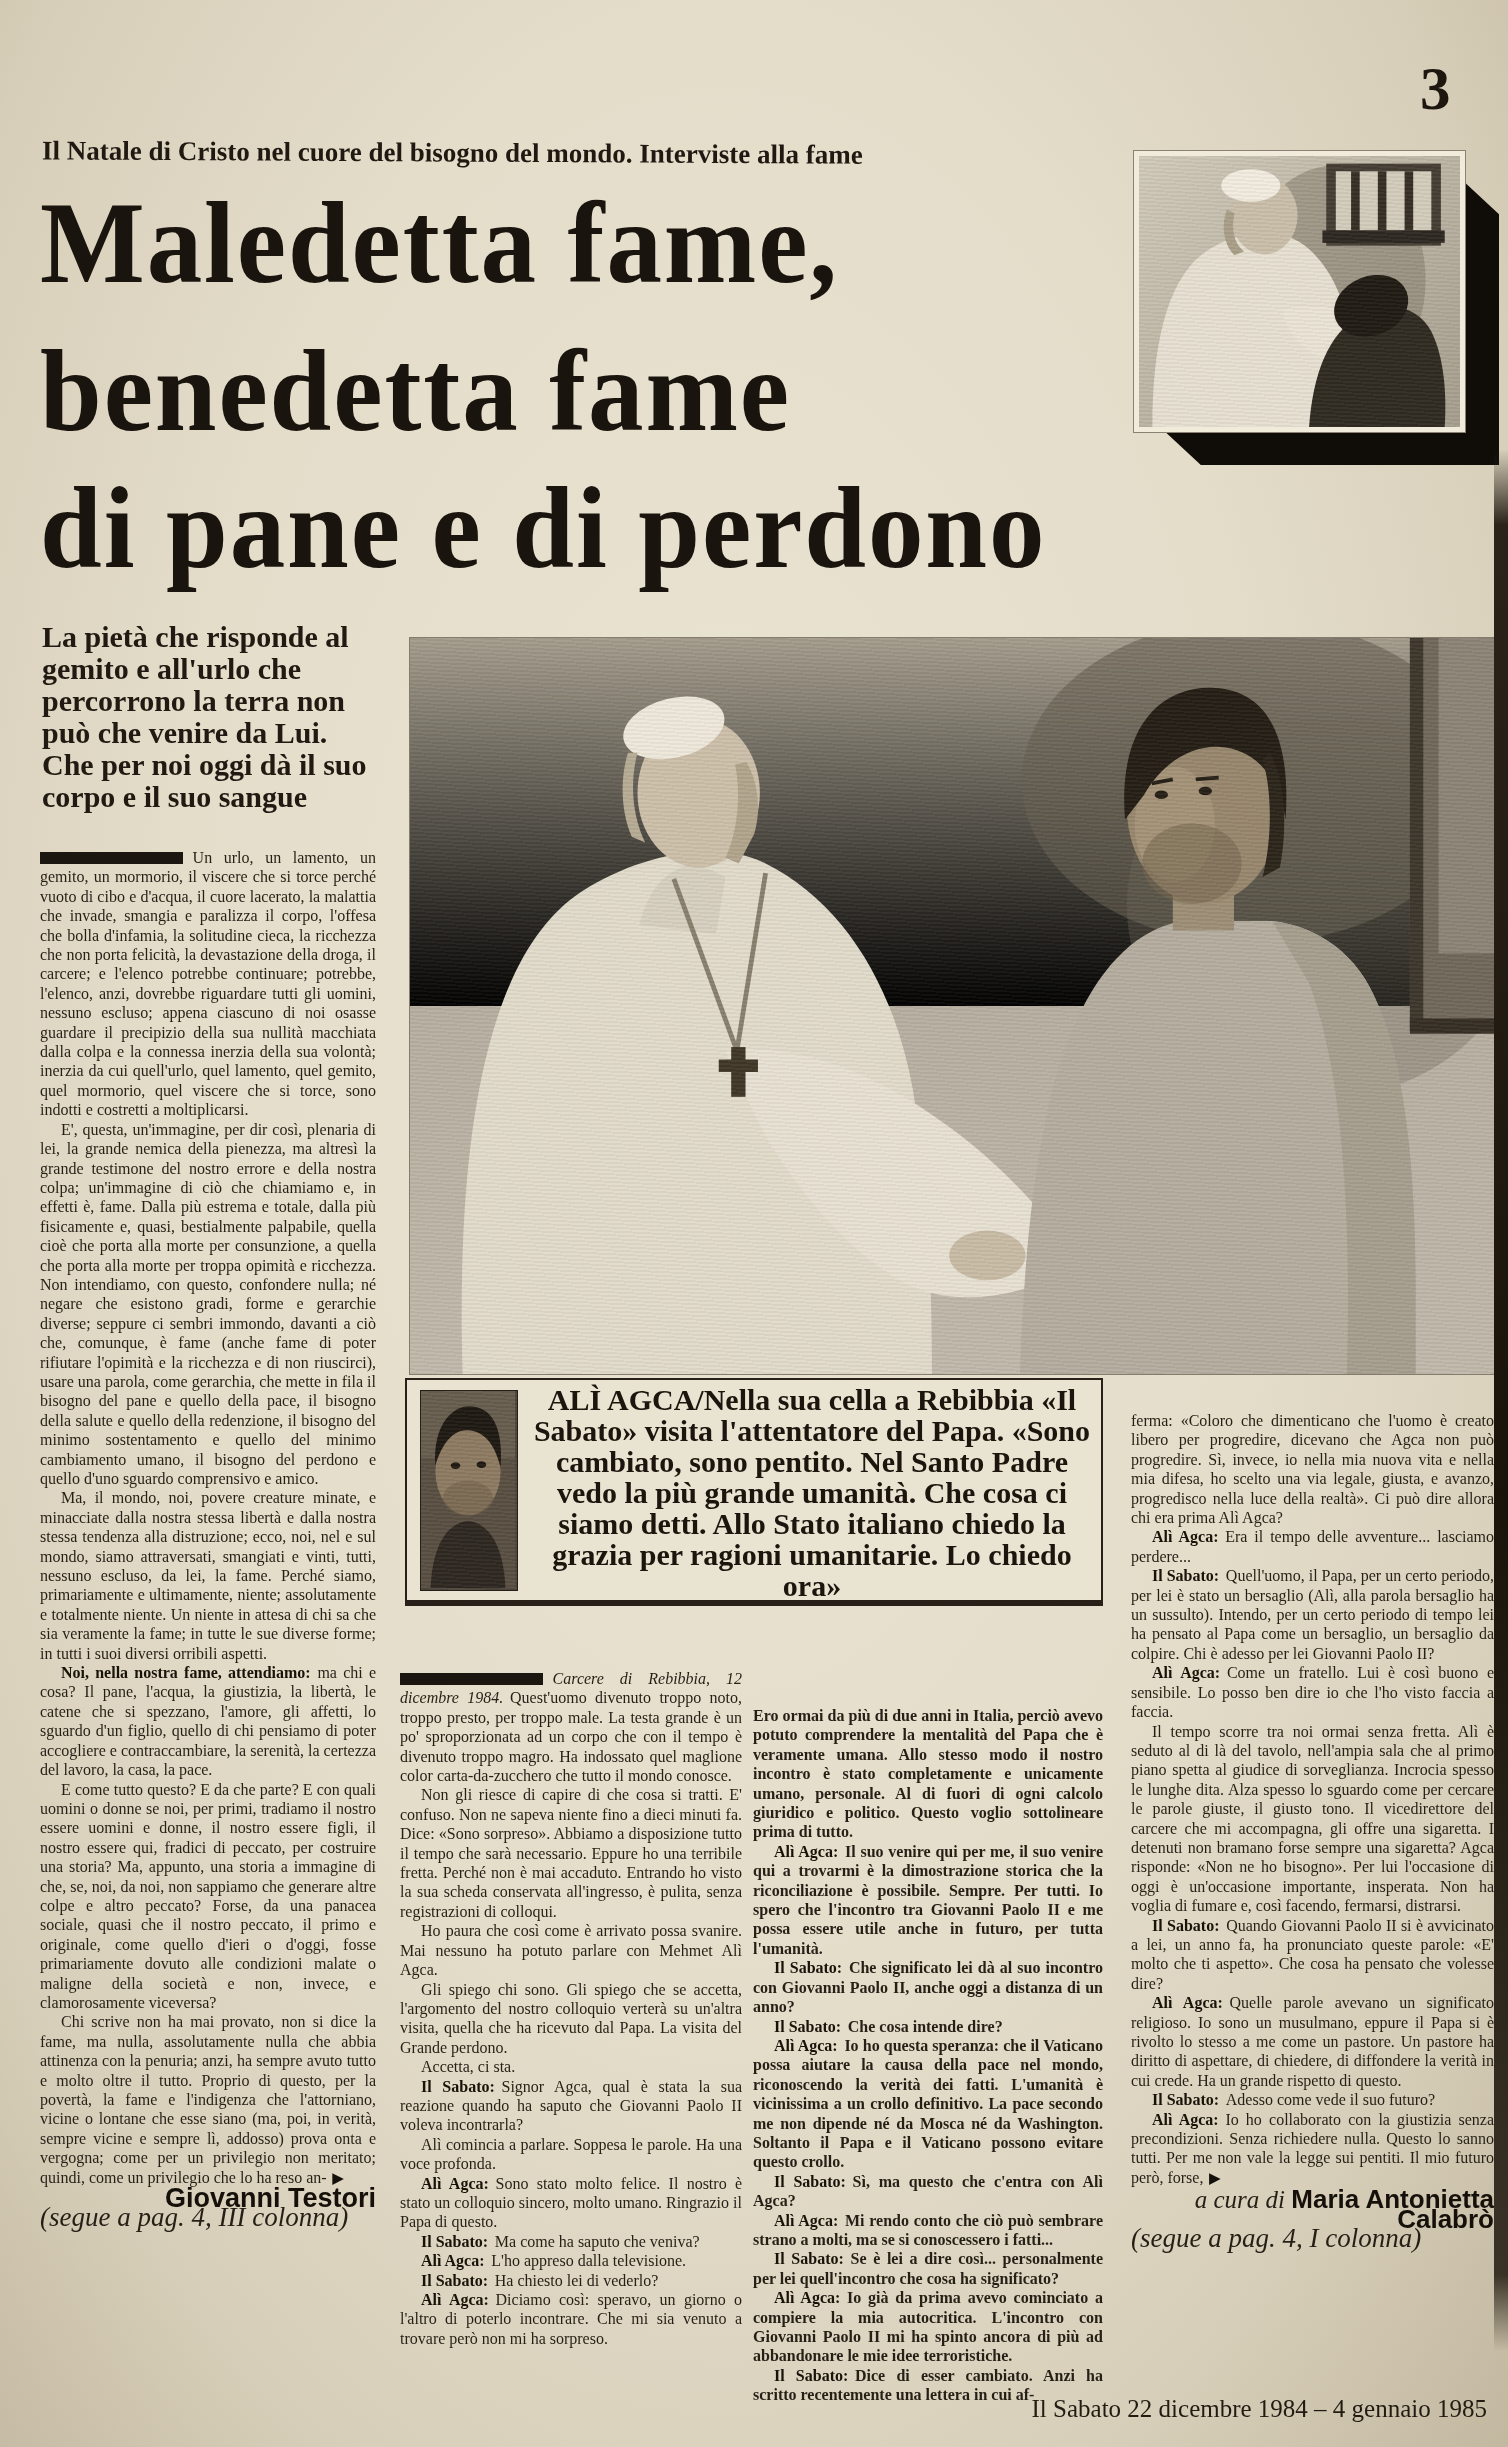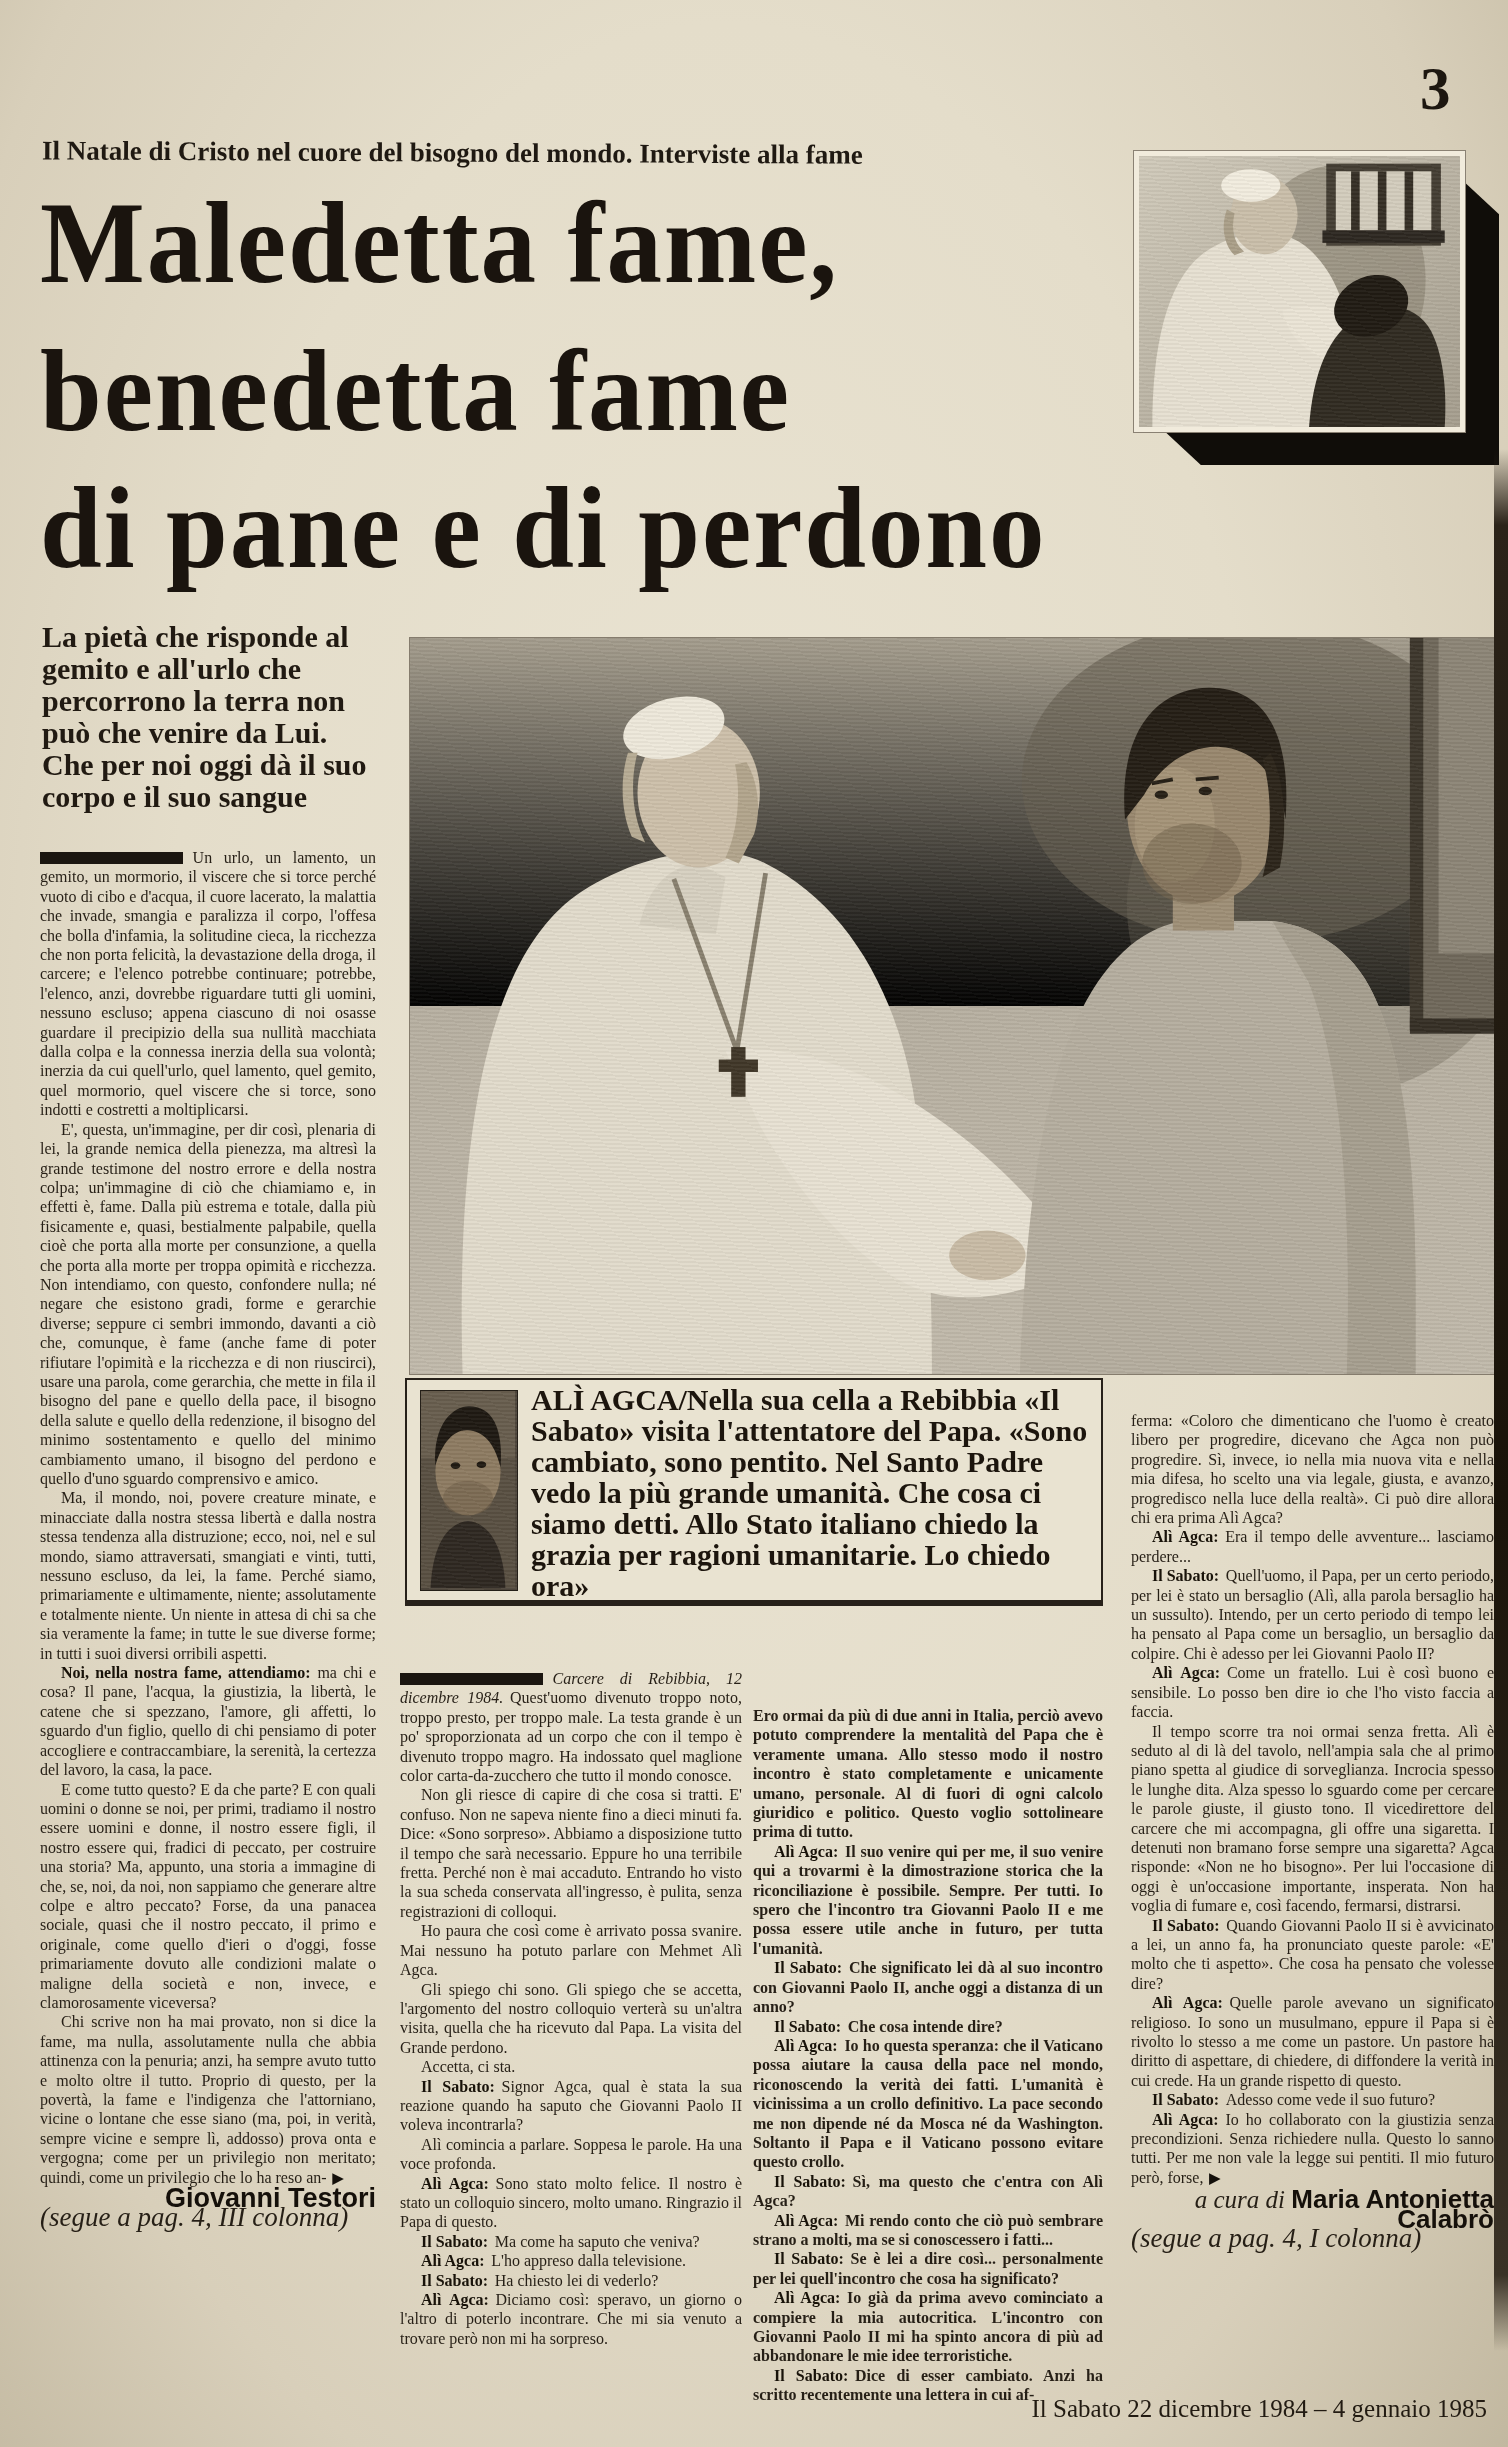--- a/index.html
+++ b/index.html
@@ -34,21 +34,21 @@
   .speaker{margin-right:6.7px;color:#181209;}
   .dateline{font-style:italic;margin-right:6.7px;}
   .arrow::after{content:"▶";font-size:.95em;margin-left:5.7px;color:#14100b;}
   .sig{margin-top:2px;text-align:right;font-family:"Liberation Sans", sans-serif;font-weight:bold;font-size:27px;color:#15100a;}
   .cont{text-align:left;padding-right:23px;font-style:italic;font-size:27px;}
   .credit{margin-top:3px;text-align:right;font-size:25px;}
   .credit i{font-style:italic;}
   .credit b{font-family:"Liberation Sans", sans-serif;font-size:26px;color:#15100a;}
   
   .sumbox{position:absolute;left:405px;top:1378px;width:698px;height:228px;background:#e9e3d1;
-    border:2.9px solid #27211a;border-bottom-width:6.7px;box-sizing:border-box;}
+    border:2.9px solid #27211a;border-bottom-width:6.7px;box-sizing:border-box;text-align:center;}
   .mugshot{position:absolute;left:13.4px;top:9.6px;width:96px;height:199px;border:1px solid #241f18;background:#4c443a;overflow:hidden;}
   .sumtext{position:absolute;left:124px;top:3.8px;width:562px;font-size:30px;line-height:31px;font-weight:bold;color:#1c150d;}
   
   .footer{position:absolute;right:21px;top:2395px;font-size:25px;color:#221b12;}
   .edge-bar{position:absolute;right:0;top:449px;width:14.3px;height:1902px;
     background:linear-gradient(to bottom, rgba(36,29,21,0) 0%, #2b2319 4%, #191309 55%, #3a3226 96%, rgba(36,29,21,0) 100%);}
 </style>
 </head>
 <body>
 

